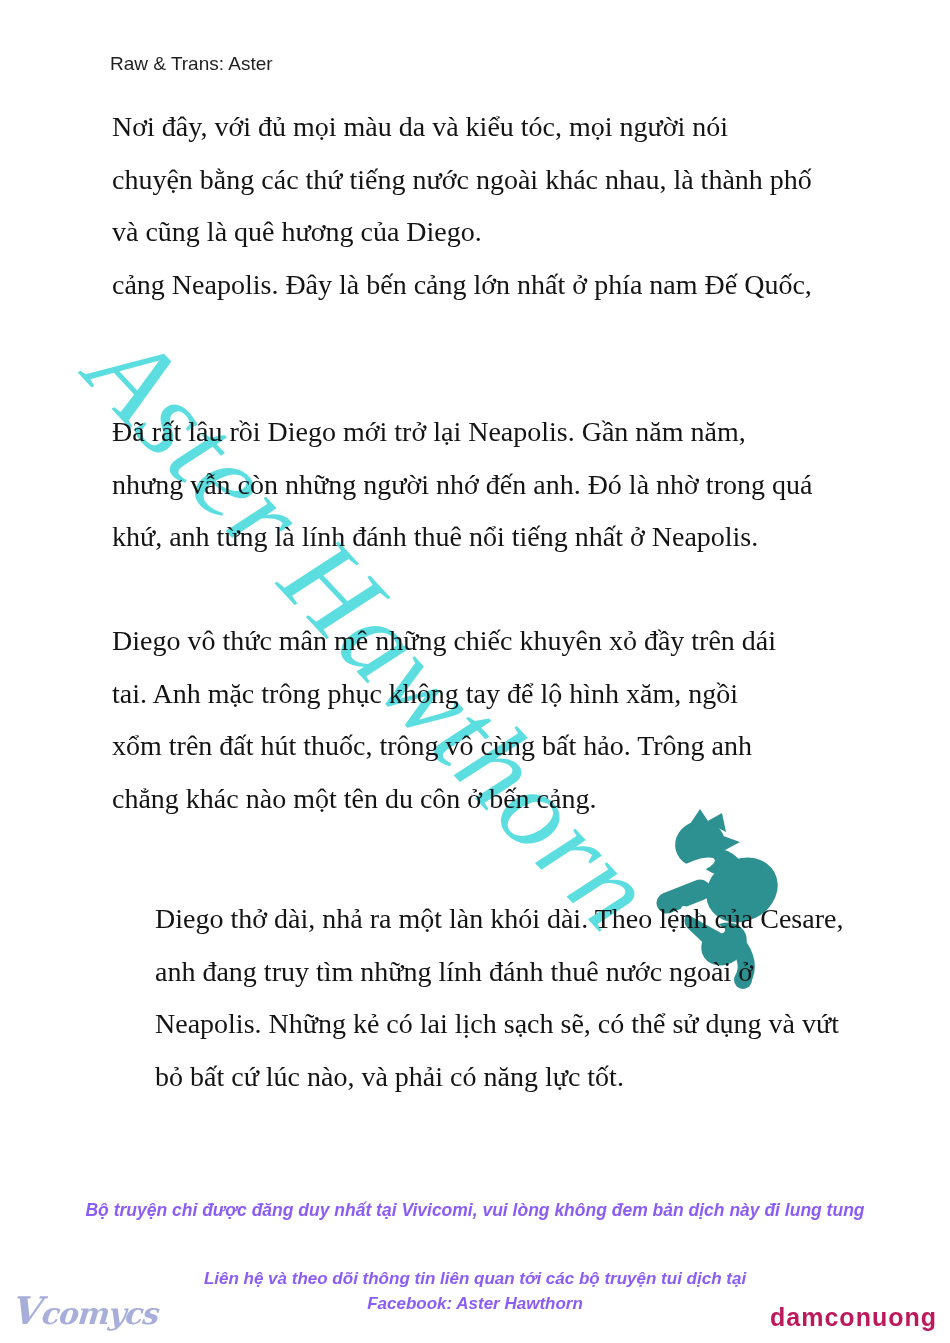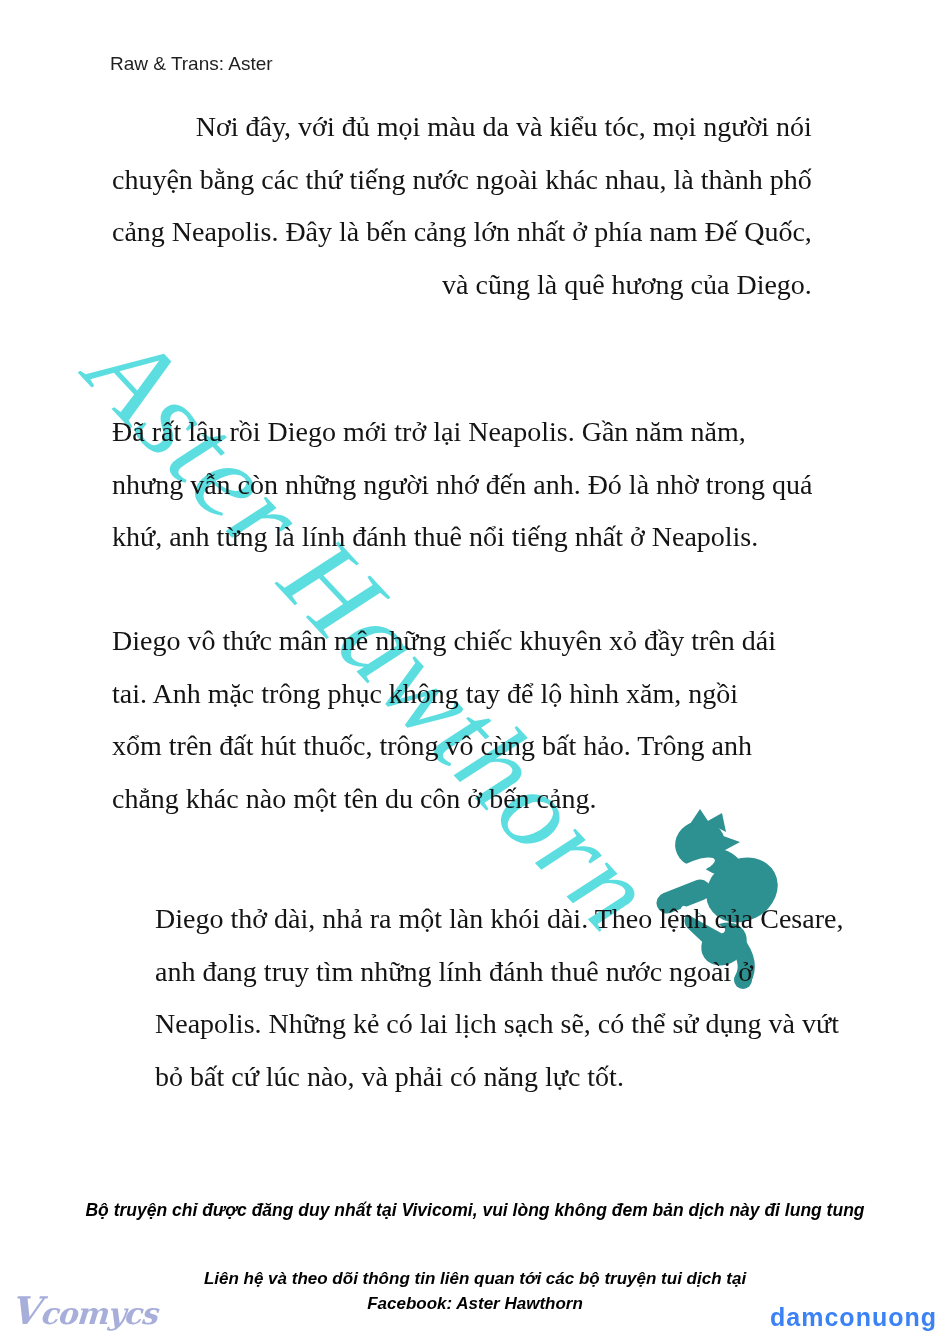--- a/index.html
+++ b/index.html
@@ -58,21 +58,21 @@
     z-index: 3;
   }
   .para {
     position: absolute;
     left: 0;
     font-size: 28px;
     line-height: 52.5px;
     color: #141414;
   }
   .para .line { white-space: nowrap; }
-  .para:nth-child(1) { top: 101px; text-align: right; }
+  .para:nth-child(1) { top: 101px; }
   .para:nth-child(2) { top: 406px; }
   .para:nth-child(3) { top: 615px; }
   .para:nth-child(4) { top: 893px; margin-left: 43px; }
 
   
   .footer {
     position: absolute;
     left: 0;
     top: 1200px;
     width: 950px;
@@ -106,21 +106,21 @@
   
   .damconuong {
     position: absolute;
     right: 13px;
     top: 1303px;
     z-index: 4;
     font-family: "Liberation Sans", sans-serif;
     font-weight: bold;
     font-size: 25px;
     letter-spacing: 1px;
-    color: #3b82f6;
+    color: #be185d;
     text-shadow: -1px -1px 0 #ffffff, 1px -1px 0 #ffffff,
                  -1px 1px 0 #ffffff, 1px 1px 0 #ffffff, 0 0 4px #ffffff;
   }
 </style>
 </head>
 <body>
 
 <div class="page">
 
   <div class="credit">Raw &amp; Trans: Aster</div>
@@ -155,22 +155,22 @@
       <ellipse cx="45" cy="59" rx="21" ry="6.5" transform="rotate(-20 45 59)"></ellipse>
       <line x1="34" y1="101" x2="72" y2="122" stroke="#ffffff" stroke-width="6" stroke-linecap="round"></line>
     </g>
   </svg>
 
   <div class="text-layer">
     <div id="paragraphs">
         <div class="para">
           <div class="line">Nơi đây, với đủ mọi màu da và kiểu tóc, mọi người nói</div>
           <div class="line">chuyện bằng các thứ tiếng nước ngoài khác nhau, là thành phố</div>
+          <div class="line">và cũng là quê hương của Diego.</div>
           <div class="line">cảng Neapolis. Đây là bến cảng lớn nhất ở phía nam Đế Quốc,</div>
-          <div class="line">và cũng là quê hương của Diego.</div>
         </div>
         <div class="para">
           <div class="line">Đã rất lâu rồi Diego mới trở lại Neapolis. Gần năm năm,</div>
           <div class="line">nhưng vẫn còn những người nhớ đến anh. Đó là nhờ trong quá</div>
           <div class="line">khứ, anh từng là lính đánh thuê nổi tiếng nhất ở Neapolis.</div>
         </div>
         <div class="para">
           <div class="line">Diego vô thức mân mê những chiếc khuyên xỏ đầy trên dái</div>
           <div class="line">tai. Anh mặc trông phục không tay để lộ hình xăm, ngồi</div>
           <div class="line">xổm trên đất hút thuốc, trông vô cùng bất hảo. Trông anh</div>
@@ -178,21 +178,21 @@
         </div>
         <div class="para">
           <div class="line">Diego thở dài, nhả ra một làn khói dài. Theo lệnh của Cesare,</div>
           <div class="line">anh đang truy tìm những lính đánh thuê nước ngoài ở</div>
           <div class="line">Neapolis. Những kẻ có lai lịch sạch sẽ, có thể sử dụng và vứt</div>
           <div class="line">bỏ bất cứ lúc nào, và phải có năng lực tốt.</div>
         </div>
       </div>
   </div>
 
-  <div class="footer" style="color: #000000;">
+  <div class="footer" style="color: #8b5cf6;">
     <div class="f1">Bộ truyện chỉ được đăng duy nhất tại Vivicomi, vui lòng không đem bản dịch này đi lung tung</div>
     <div class="f2">Liên hệ và theo dõi thông tin liên quan tới các bộ truyện tui dịch tại</div>
     <div class="f3">Facebook: Aster Hawthorn</div>
   </div>
 
   <div class="vcomycs">
     <span class="vcap">V</span><span>comycs</span>
   </div>
 
   <div class="damconuong">damconuong</div>

